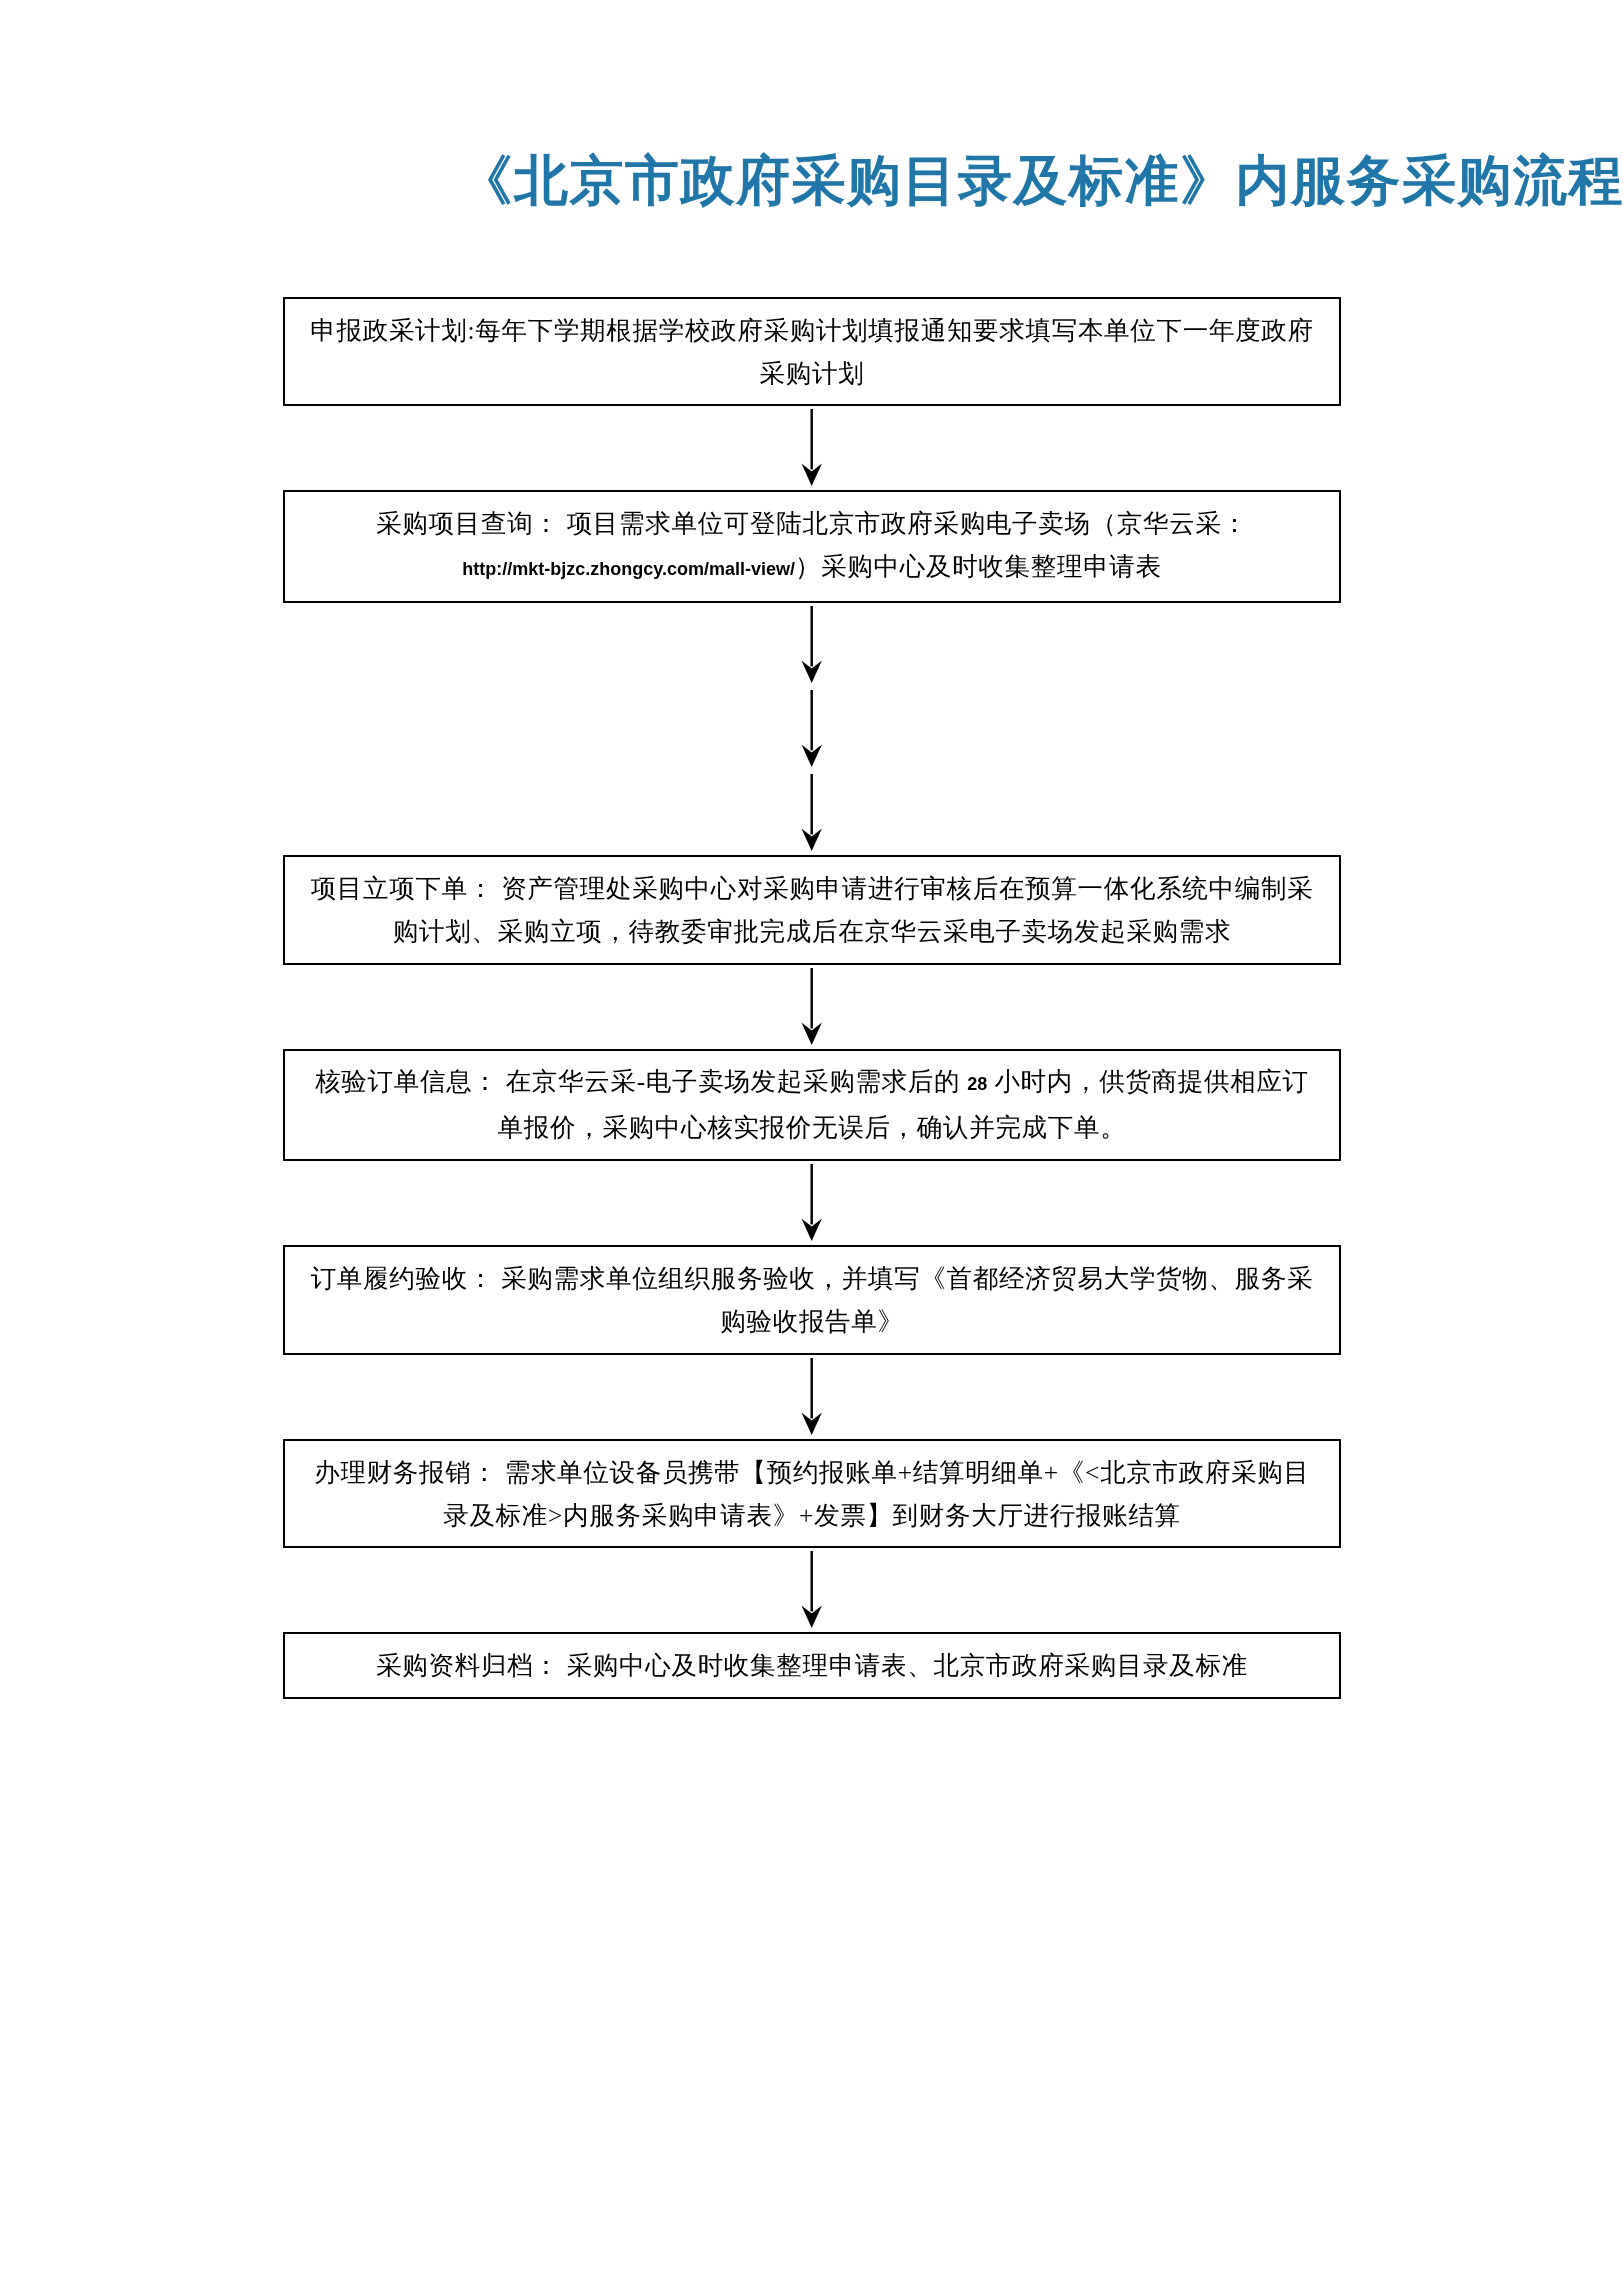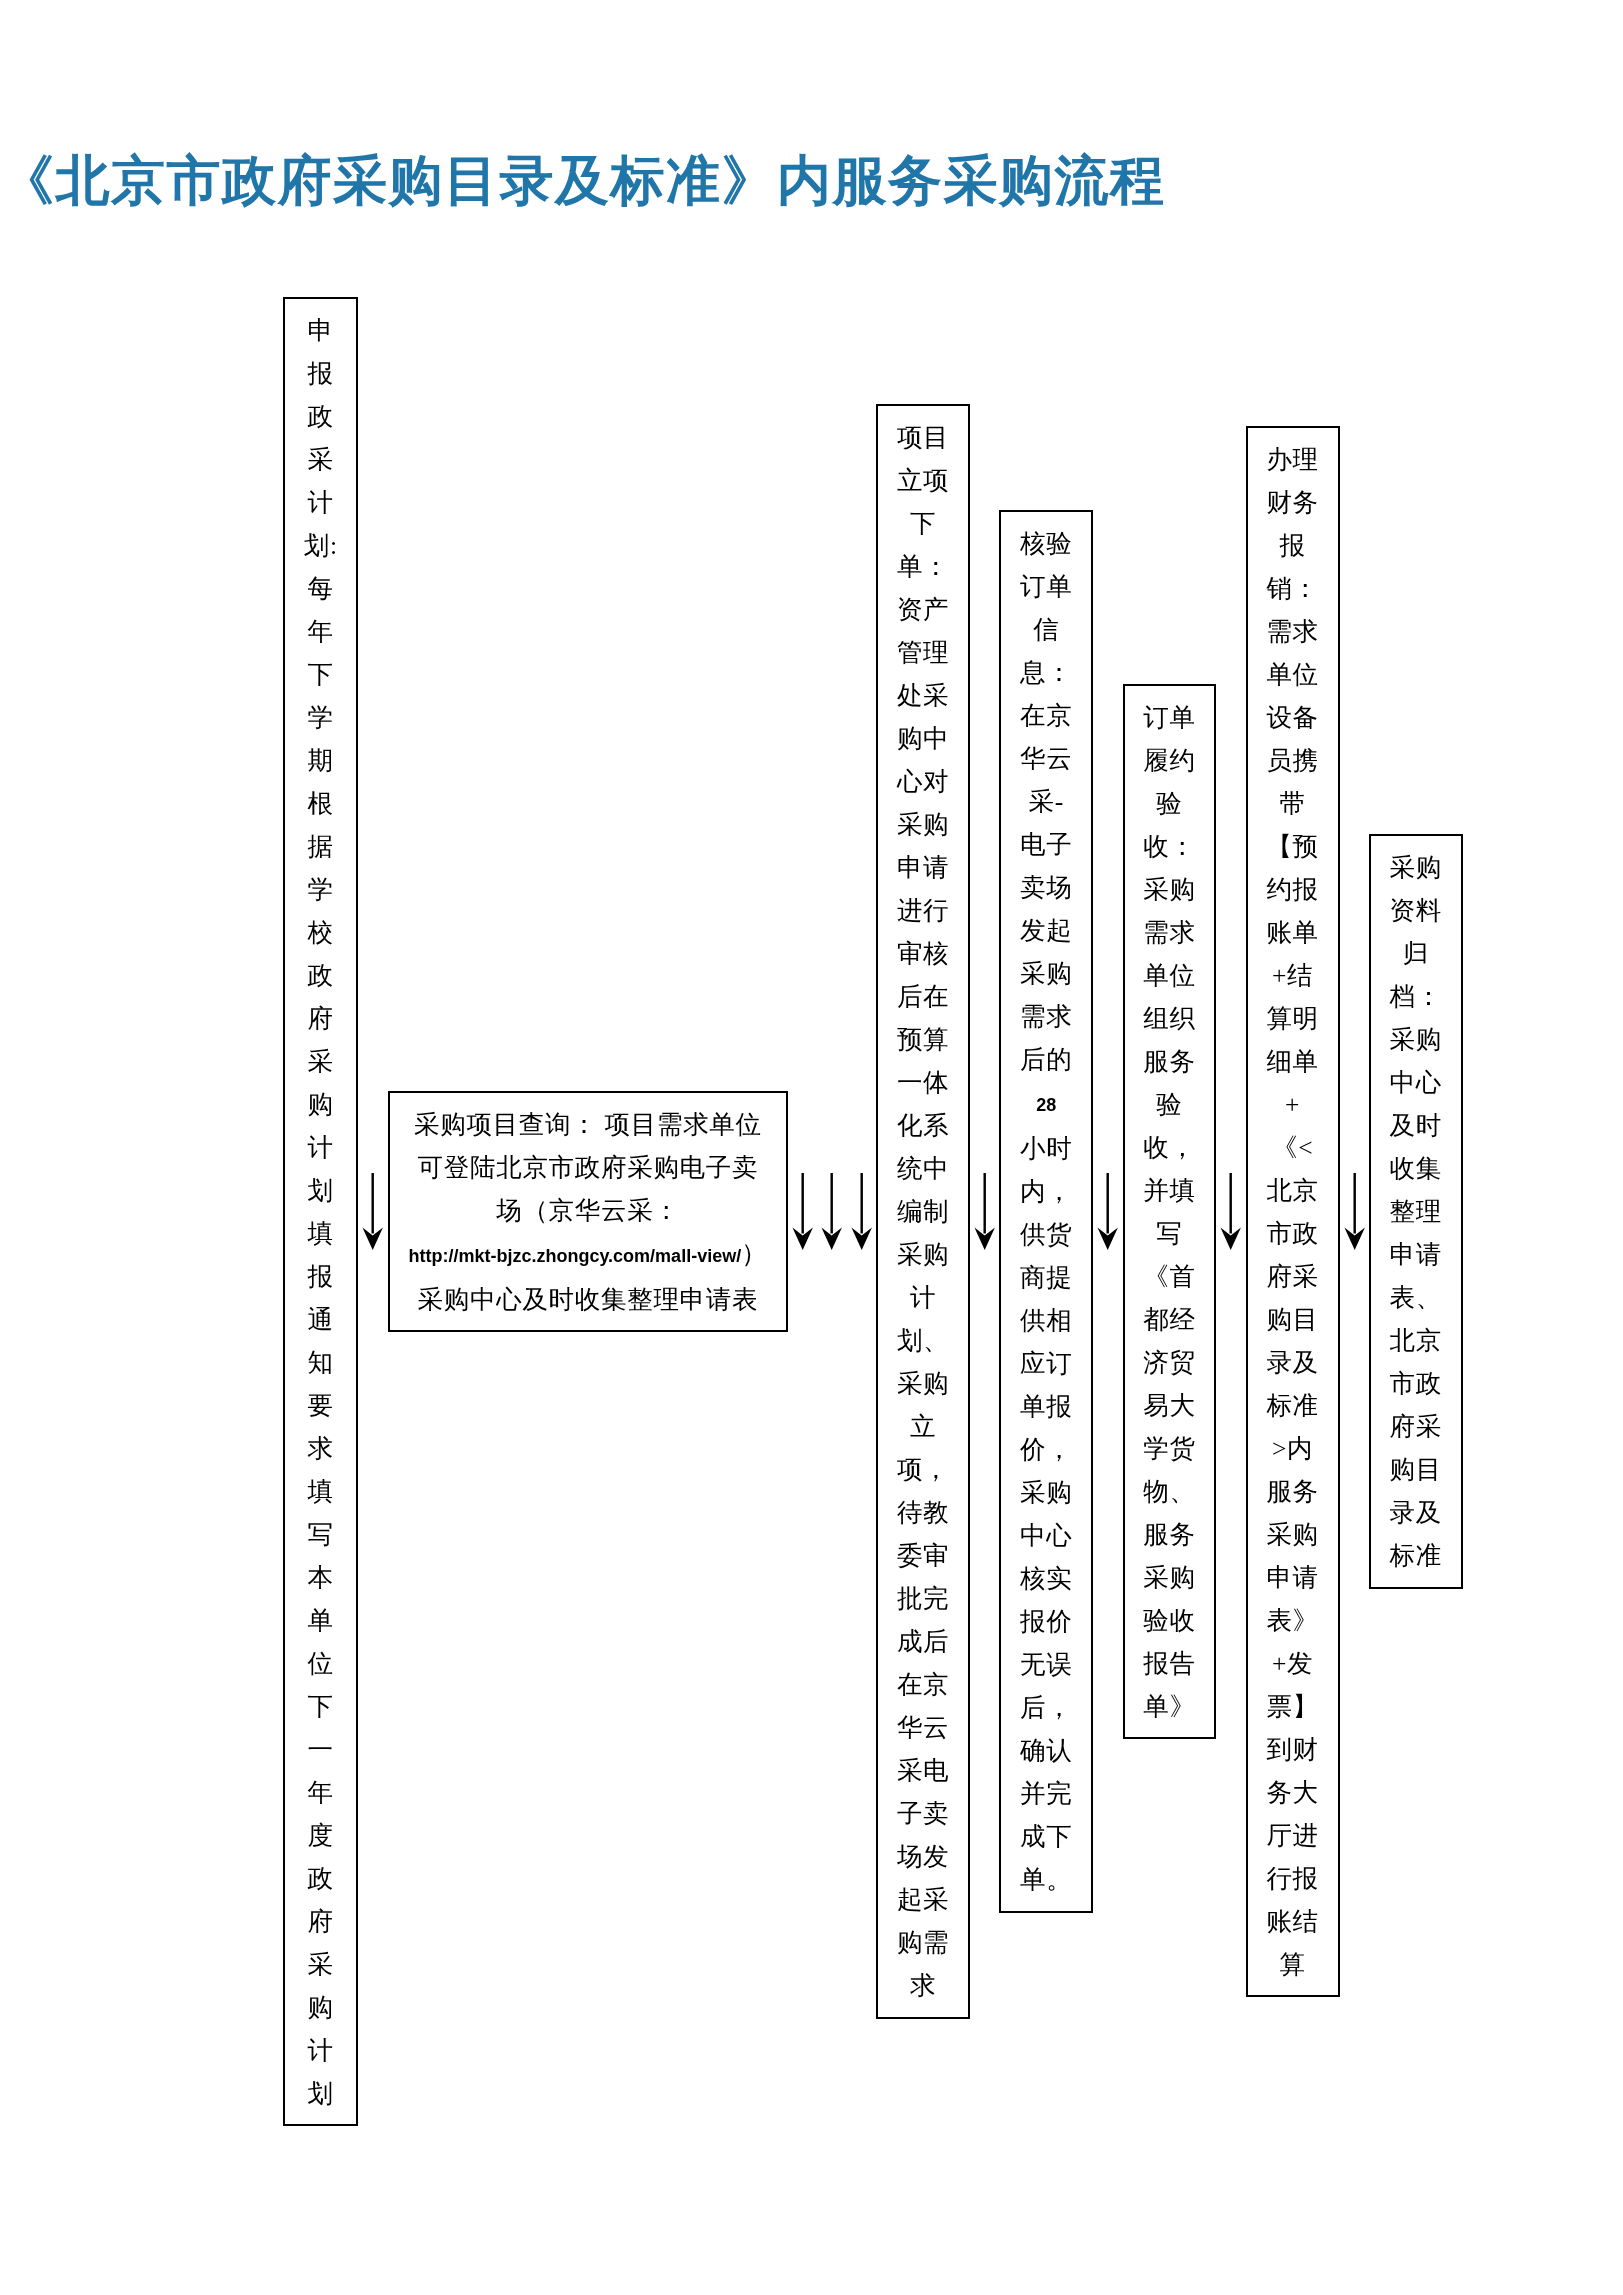--- a/index.html
+++ b/index.html
@@ -14,33 +14,33 @@
     font-family: "Liberation Serif", "DejaVu Serif", serif;
     color: #000000;
   }
   .page {
     width: 100%;
     height: 100%;
     overflow: hidden;
   }
   .title {
     margin: 145px 0 0 0;
-    text-align: left;
+    text-align: right;
     font-size: 54px;
     line-height: 1.35;
     font-weight: bold;
     letter-spacing: 1.5px;
     color: #2076A8;
     font-family: "Liberation Serif", "DejaVu Serif", serif;
   }
   .flow {
     width: 1058px;
     margin: 79px auto 0 auto;
     display: flex;
-    flex-direction: row;
+    flex-direction: column;
     align-items: center;
   }
   .box {
     box-sizing: border-box;
     width: 100%;
     border: 2px solid #000000;
     padding: 9.8px 18.7px;
     font-size: 25.5px;
     line-height: 43px;
     letter-spacing: 0.7px;

